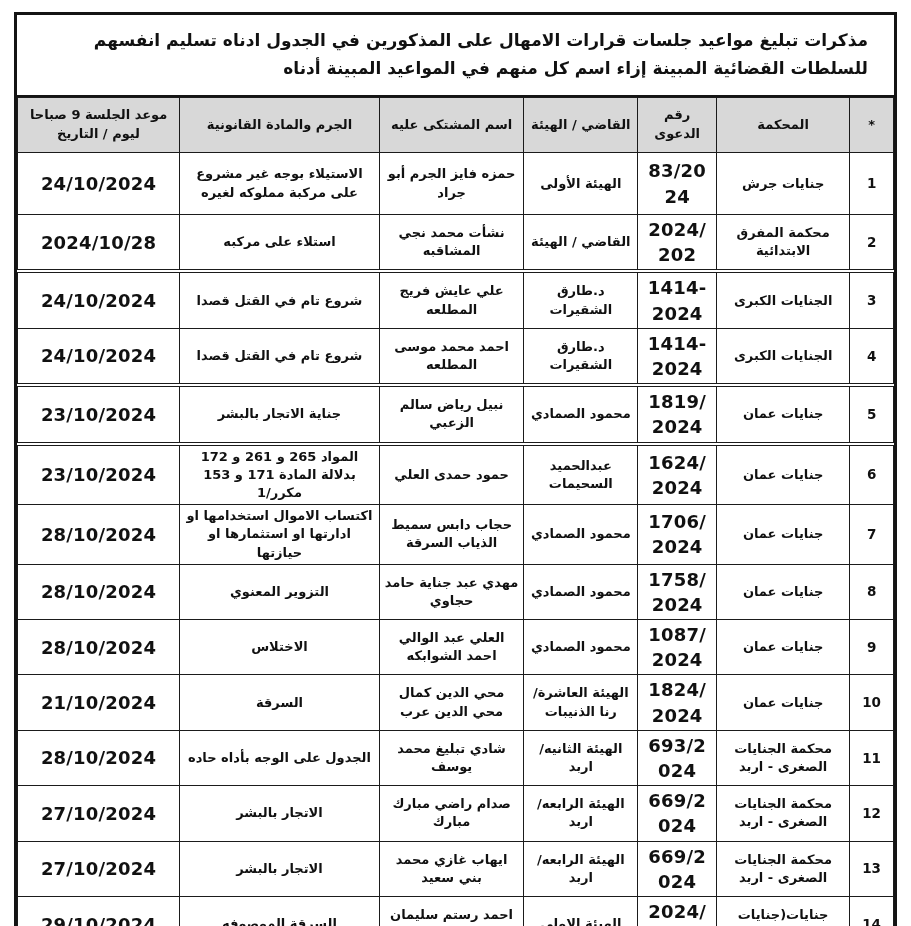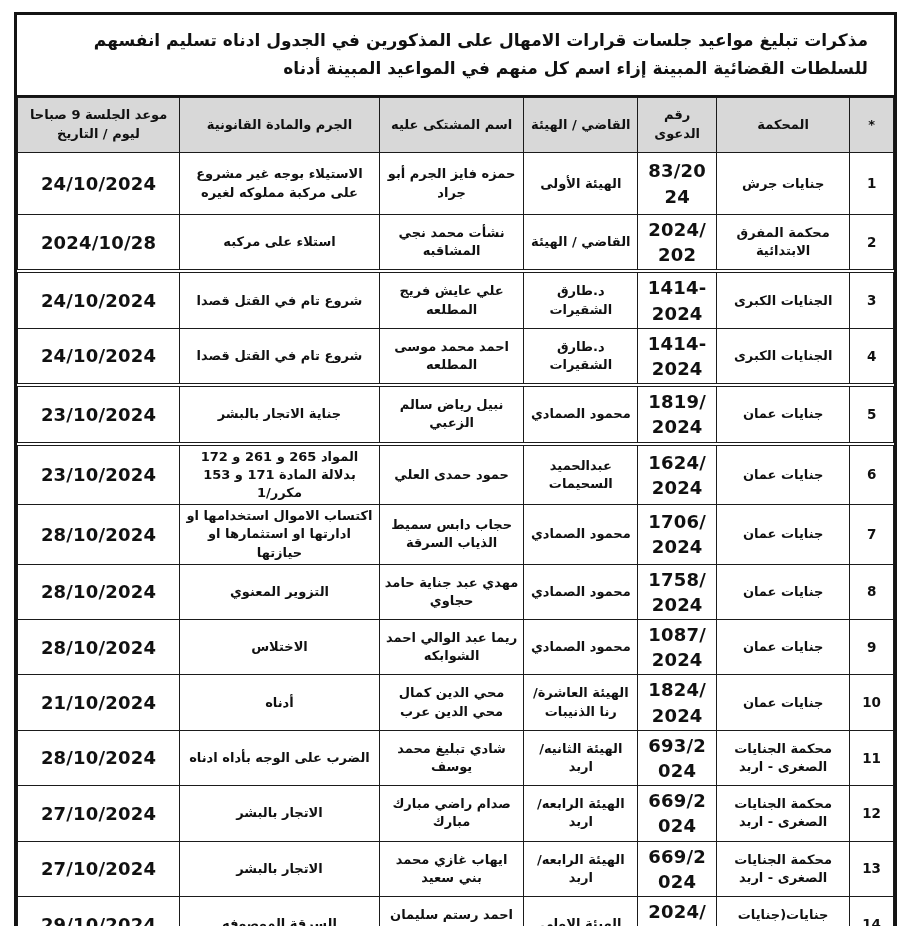--- a/index.html
+++ b/index.html
@@ -165,40 +165,40 @@
           <td class="c-judge">محمود الصمادي</td>
           <td class="c-defendant">مهدي عبد جناية حامد حجاوي</td>
           <td class="c-crime">التزوير المعنوي</td>
           <td class="c-date">28/10/2024</td>
         </tr>
         <tr>
           <td class="c-num">9</td>
           <td class="c-court">جنايات عمان</td>
           <td class="c-case_no">1087/2024</td>
           <td class="c-judge">محمود الصمادي</td>
-          <td class="c-defendant">ريما عبد الوالي احمد الشوابكه</td>
+          <td class="c-defendant">العلي عبد الوالي احمد الشوابكه</td>
           <td class="c-crime">الاختلاس</td>
           <td class="c-date">28/10/2024</td>
         </tr>
         <tr>
           <td class="c-num">10</td>
           <td class="c-court">جنايات عمان</td>
           <td class="c-case_no">1824/2024</td>
           <td class="c-judge">الهيئة العاشرة/رنا الذنيبات</td>
           <td class="c-defendant">محي الدين كمال محي الدين عرب</td>
-          <td class="c-crime">أدناه</td>
+          <td class="c-crime">السرقة</td>
           <td class="c-date">21/10/2024</td>
         </tr>
         <tr>
           <td class="c-num">11</td>
           <td class="c-court">محكمة الجنايات الصغرى - اربد</td>
           <td class="c-case_no">693/2024</td>
           <td class="c-judge">الهيئة الثانيه/ اربد</td>
           <td class="c-defendant">شادي تبليغ محمد يوسف</td>
-          <td class="c-crime">الضرب على الوجه بأداه ادناه</td>
+          <td class="c-crime">الجدول على الوجه بأداه حاده</td>
           <td class="c-date">28/10/2024</td>
         </tr>
         <tr>
           <td class="c-num">12</td>
           <td class="c-court">محكمة الجنايات الصغرى - اربد</td>
           <td class="c-case_no">669/2024</td>
           <td class="c-judge">الهيئة الرابعه/ اربد</td>
           <td class="c-defendant">صدام راضي مبارك مبارك</td>
           <td class="c-crime">الاتجار بالبشر</td>
           <td class="c-date">27/10/2024</td>

